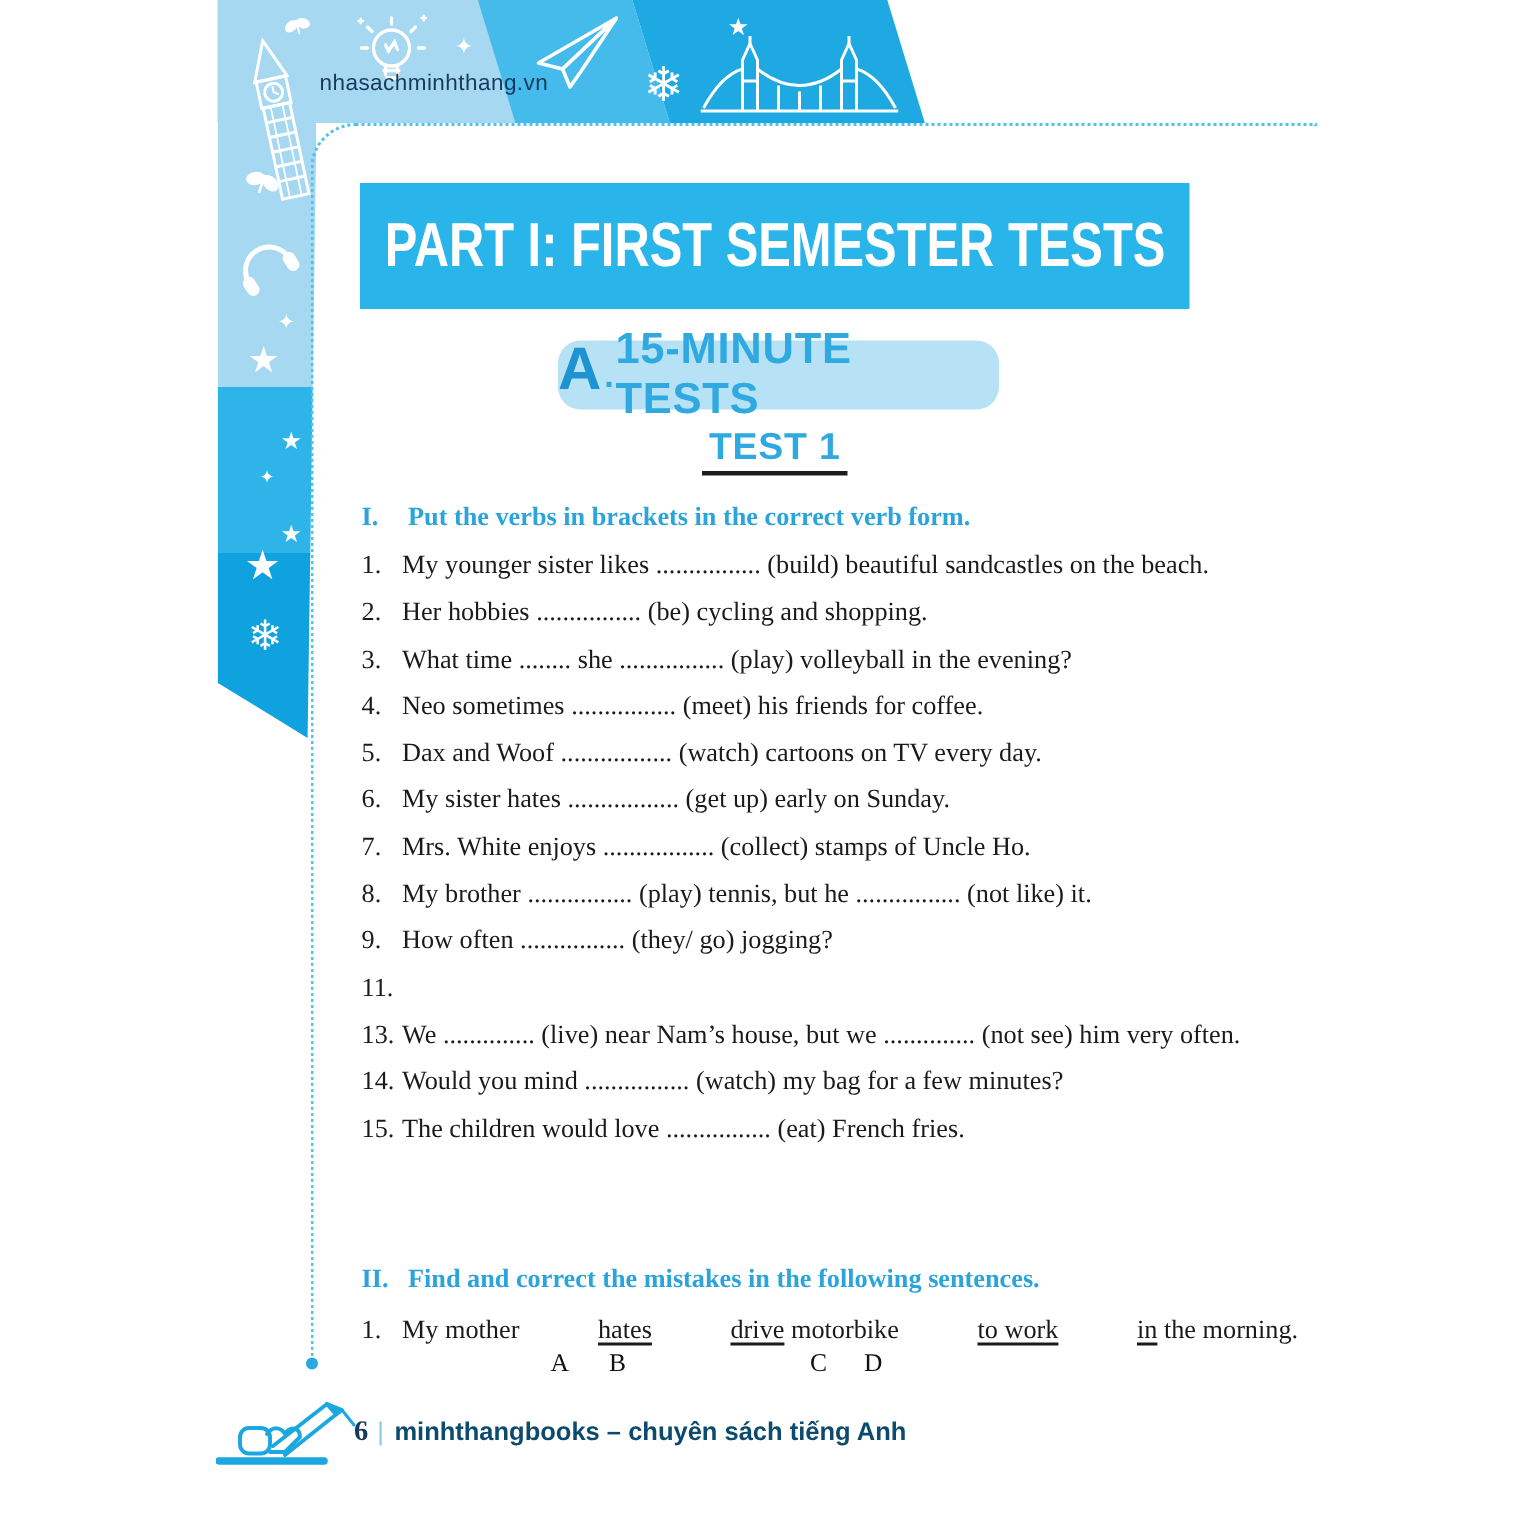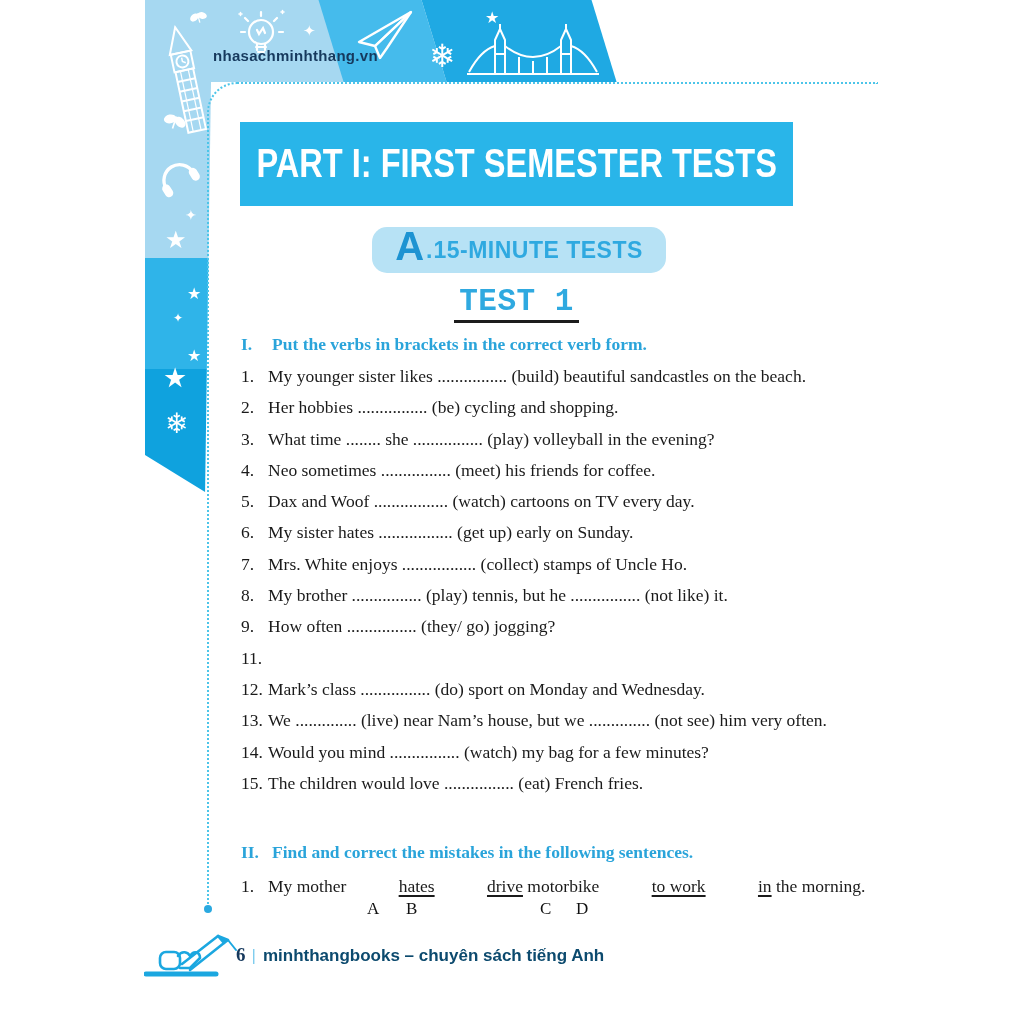--- a/index.html
+++ b/index.html
@@ -13,21 +13,21 @@
   }
   
   .ribbon { position:absolute; left:145px; top:0; width:736px; height:82px; overflow:hidden; }
   .band { position:absolute; top:-5px; height:92px; transform:skewX(17deg); transform-origin:top left; }
   .band.light { left:-40px; width:214px; background:#a6d8f1; }
   .band.med   { left:172px; width:103px; background:#45bbec; }
   .band.deep  { left:275px; width:170px; background:#1fa9e3; }
   .ribbon .icon, .strip .icon { position:absolute; color:#ffffff; line-height:1; }
   .logo-text {
     position:absolute; left:68px; top:47px;
-    font-family:"Liberation Sans", sans-serif; font-weight:bold;
+    font-family:"Liberation Sans", sans-serif; font-weight:normal;
     font-size:15px; letter-spacing:0.3px; color:#16395d;
   }
   .bigben { position:absolute; left:150px; top:24px; z-index:3; }
   
   .strip {
     position:absolute; left:145px; top:82px; width:66px; height:410px;
     background:linear-gradient(to bottom,#a6d8f1 0%,#a6d8f1 43%,#2fb4e9 43%,#2fb4e9 70%,#0fa2de 70%,#0fa2de 100%);
     clip-path:polygon(0 0, 100% 0, 91% 100%, 0 91%);
   }
   .glyph { font-family:"DejaVu Sans", sans-serif; }
@@ -51,26 +51,26 @@
   }
   
   .badge {
     position:absolute; left:372px; top:227px; width:294px; height:46px;
     background:#b7e2f5; border-radius:15px;
     display:flex; align-items:center; justify-content:center;
     font-family:"Liberation Sans", sans-serif; font-weight:bold;
   }
   .badge .big-a { font-size:40px; color:#1d93d2; margin-top:-8px; }
   .badge .dot   { font-size:23px; color:#2fa9e0; margin:0 1px 0 2px; }
-  .badge .label { font-size:23px; color:#2fa9e0; letter-spacing:0.5px; }
+  .badge .label { font-size:29px; color:#2fa9e0; letter-spacing:0.5px; }
   
   .test-title-wrap { position:absolute; left:240px; top:284px; width:553px; text-align:center; }
   .test-title {
-    display:inline-block; font-family:Liberation Mono, monospace; font-weight:bold;
-    font-size:31px; color:#2fa9e0; border-bottom:3px solid #1c1c1c; padding:0 5px 1px;
+    display:inline-block; font-family:Liberation Sans, sans-serif; font-weight:bold;
+    font-size:25px; color:#2fa9e0; border-bottom:3px solid #1c1c1c; padding:0 5px 1px;
     letter-spacing:0.5px;
   }
   
   .sec-head { position:absolute; left:241px; width:600px; display:flex;
     font-weight:bold; font-size:17.5px; color:#2aa4da; white-space:nowrap; }
   .sec-head .numeral { width:31px; flex:none; }
   .sec1-head { top:334px; }
   .sec2-head { top:842px; }
   .items { position:absolute; left:241px; top:366px; width:600px; }
   .row { height:31.3px; display:flex; align-items:flex-start; font-size:17.5px; white-space:nowrap; }
@@ -240,24 +240,20 @@
       <span class="txt">My brother ................ (play) tennis, but he ................ (not like) it.</span>
     </div>
   <div class="row">
       <span class="num">9.</span>
       <span class="txt">How often ................ (they/ go) jogging?</span>
     </div>
   <div class="row">
       <span class="num">11.</span>
     </div>
   <div class="row">
-      <span class="num">12.</span>
-      <span class="txt">Mark’s class ................ (do) sport on Monday and Wednesday.</span>
-    </div>
-  <div class="row">
       <span class="num">13.</span>
       <span class="txt">We .............. (live) near Nam’s house, but we .............. (not see) him very often.</span>
     </div>
   <div class="row">
       <span class="num">14.</span>
       <span class="txt">Would you mind ................ (watch) my bag for a few minutes?</span>
     </div>
   <div class="row">
       <span class="num">15.</span>
       <span class="txt">The children would love ................ (eat) French fries.</span>

